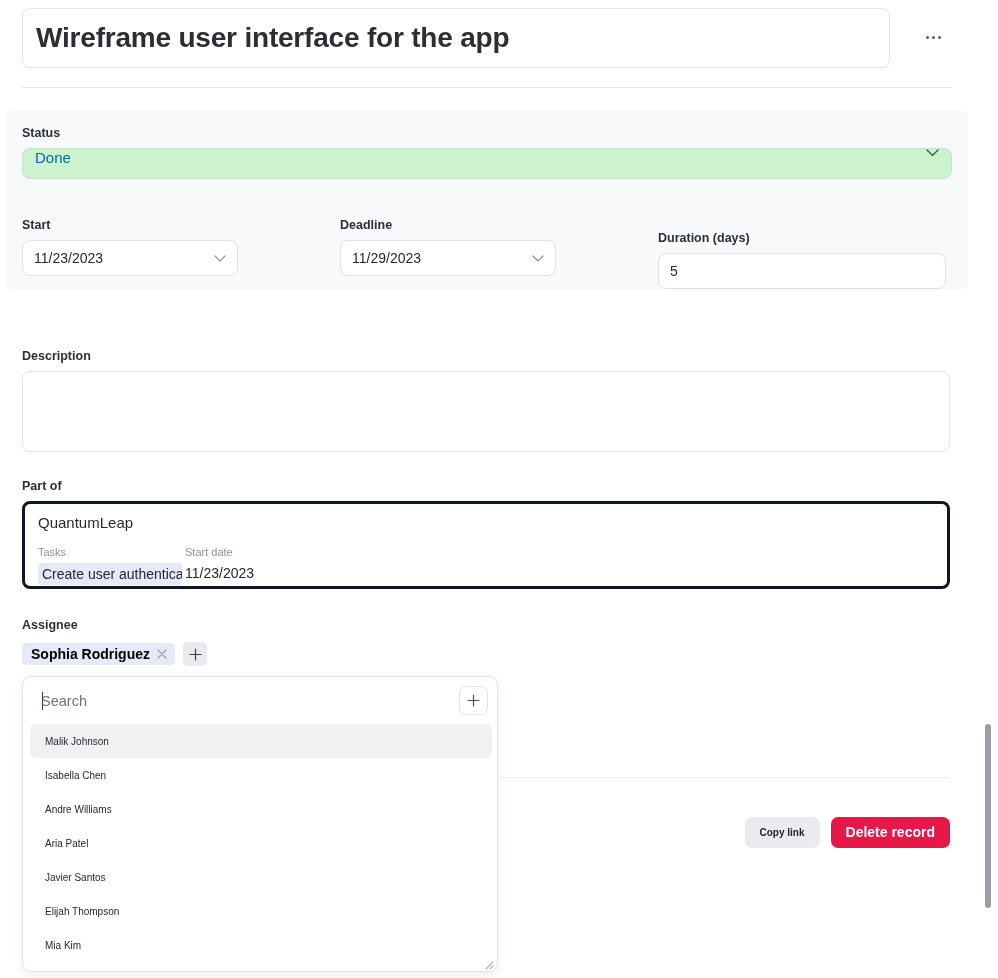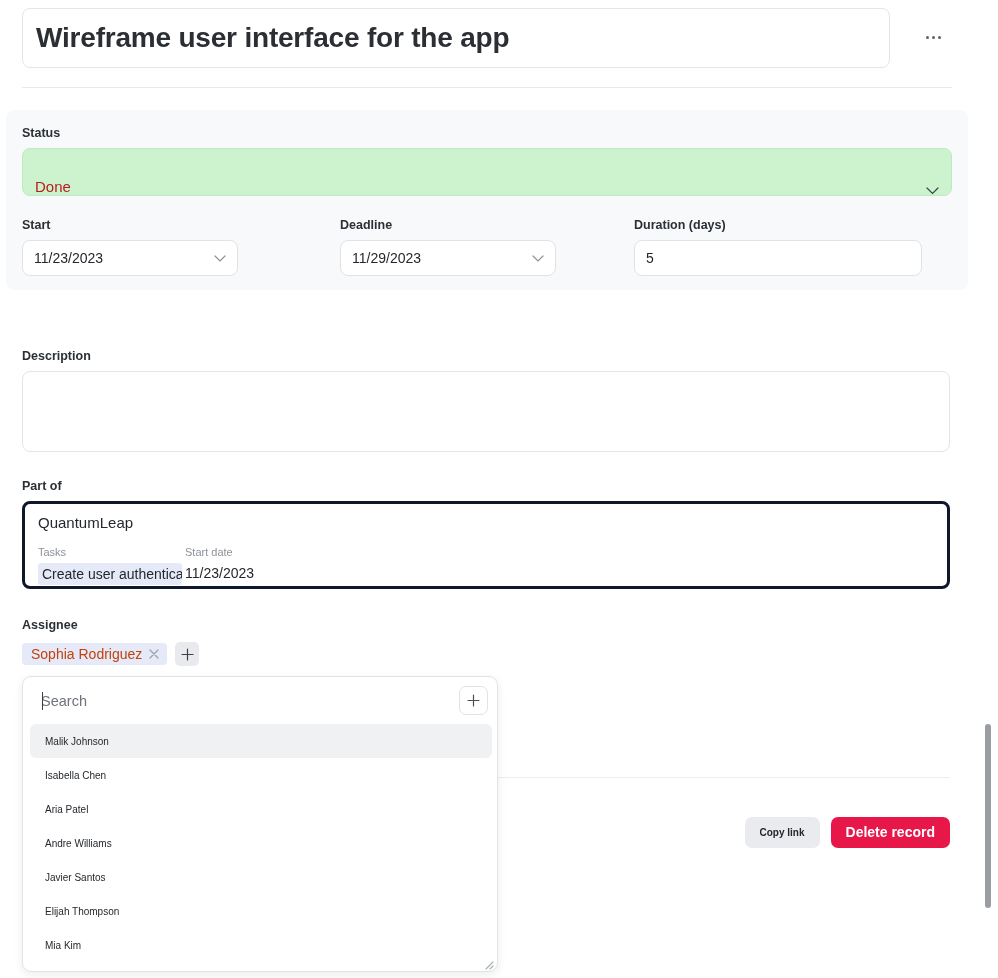--- a/index.html
+++ b/index.html
@@ -43,33 +43,33 @@
   
   .gray-panel {
     position: absolute; left: 6px; top: 110px; width: 962px; height: 180px;
     background: #f8f9fa; border-radius: 8px;
   }
   .field-label {
     font-size: 12.5px; font-weight: bold; color: #2b3036; line-height: 16px;
   }
   .status-label { position: absolute; left: 16px; top: 15px; }
   .status-select {
-    position: absolute; left: 16px; top: 38px; width: 930px; height: 48px;
+    position: absolute; left: 16px; top: 38px; width: 930px; height: 31px;
     background: #ccf2ce; border: 1px solid #c0e8c3; border-radius: 8px;
-    display: flex; align-items: flex-end; padding: 0 12px;
-    font-size: 15px; color: #b91c1c; cursor: pointer;
+    display: flex; align-items: flex-start; padding: 0 12px;
+    font-size: 15px; color: #0369a1; cursor: pointer;
   }
   .status-select .chev { margin-left: auto; }
 
   .chev-svg { display: block; }
 
   .col { position: absolute; top: 107px; }
   .col.c1 { left: 16px; width: 216px; }
   .col.c2 { left: 334px; width: 216px; }
-  .col.c3 { left: 628px; width: 288px; }
+  .col.c3 { left: 652px; width: 288px; margin-top: 13px; }
   .col .lbl { margin-bottom: 7px; }
   .input-box {
     width: 100%; height: 36px; background: #ffffff;
     border: 1px solid #e0e2e5; border-radius: 8px;
     display: flex; align-items: center; padding: 0 11px;
     font-size: 14px; color: #24282d; cursor: pointer;
   }
   .input-box .chev { margin-left: auto; }
 
   
@@ -101,21 +101,21 @@
   }
 
   
   .assignee-label { position: absolute; left: 22px; top: 617px; }
   .assignee-row {
     position: absolute; left: 22px; top: 642px; display: flex; align-items: center; gap: 8px;
   }
   .person-chip {
     display: flex; align-items: center; gap: 6px;
     background: #e6eaf8; border-radius: 4px; padding: 3px 7px 3px 9px;
-    font-size: 14px; color: #c2410c; cursor: pointer;
+    font-size: 14px; color: #000000; cursor: pointer; font-weight: bold;
   }
   .chip-x { color: #9aa0ab; display: flex; }
   .add-btn {
     width: 24px; height: 24px; background: #e8eaed; border-radius: 5px;
     display: flex; align-items: center; justify-content: center;
     color: #3c4149; cursor: pointer;
   }
 
   
   .dropdown {
@@ -290,22 +290,22 @@
       <div class="dd-add">
         <svg width="13" height="13" viewBox="0 0 13 13">
             <path d="M6.5 1v11M1 6.5h11" stroke="#4a5057" stroke-width="1.2" stroke-linecap="round" fill="none"></path>
           </svg>
       </div>
     </div>
     <div class="dd-caret"></div>
     <div class="dd-list">
       <div class="dd-item active">Malik Johnson</div>
       <div class="dd-item">Isabella Chen</div>
+      <div class="dd-item">Andre Williams</div>
       <div class="dd-item">Aria Patel</div>
-      <div class="dd-item">Andre Williams</div>
       <div class="dd-item">Javier Santos</div>
       <div class="dd-item">Elijah Thompson</div>
       <div class="dd-item">Mia Kim</div>
     </div>
   </div>
   <div class="dd-scroll-thumb"></div>
   <div class="resize-handle">
     <svg width="14" height="14" viewBox="0 0 14 14">
       <path d="M12 5L5 12M12 9l-3 3" stroke="#a9adb2" stroke-width="1.1" stroke-linecap="round" fill="none"></path>
     </svg>

